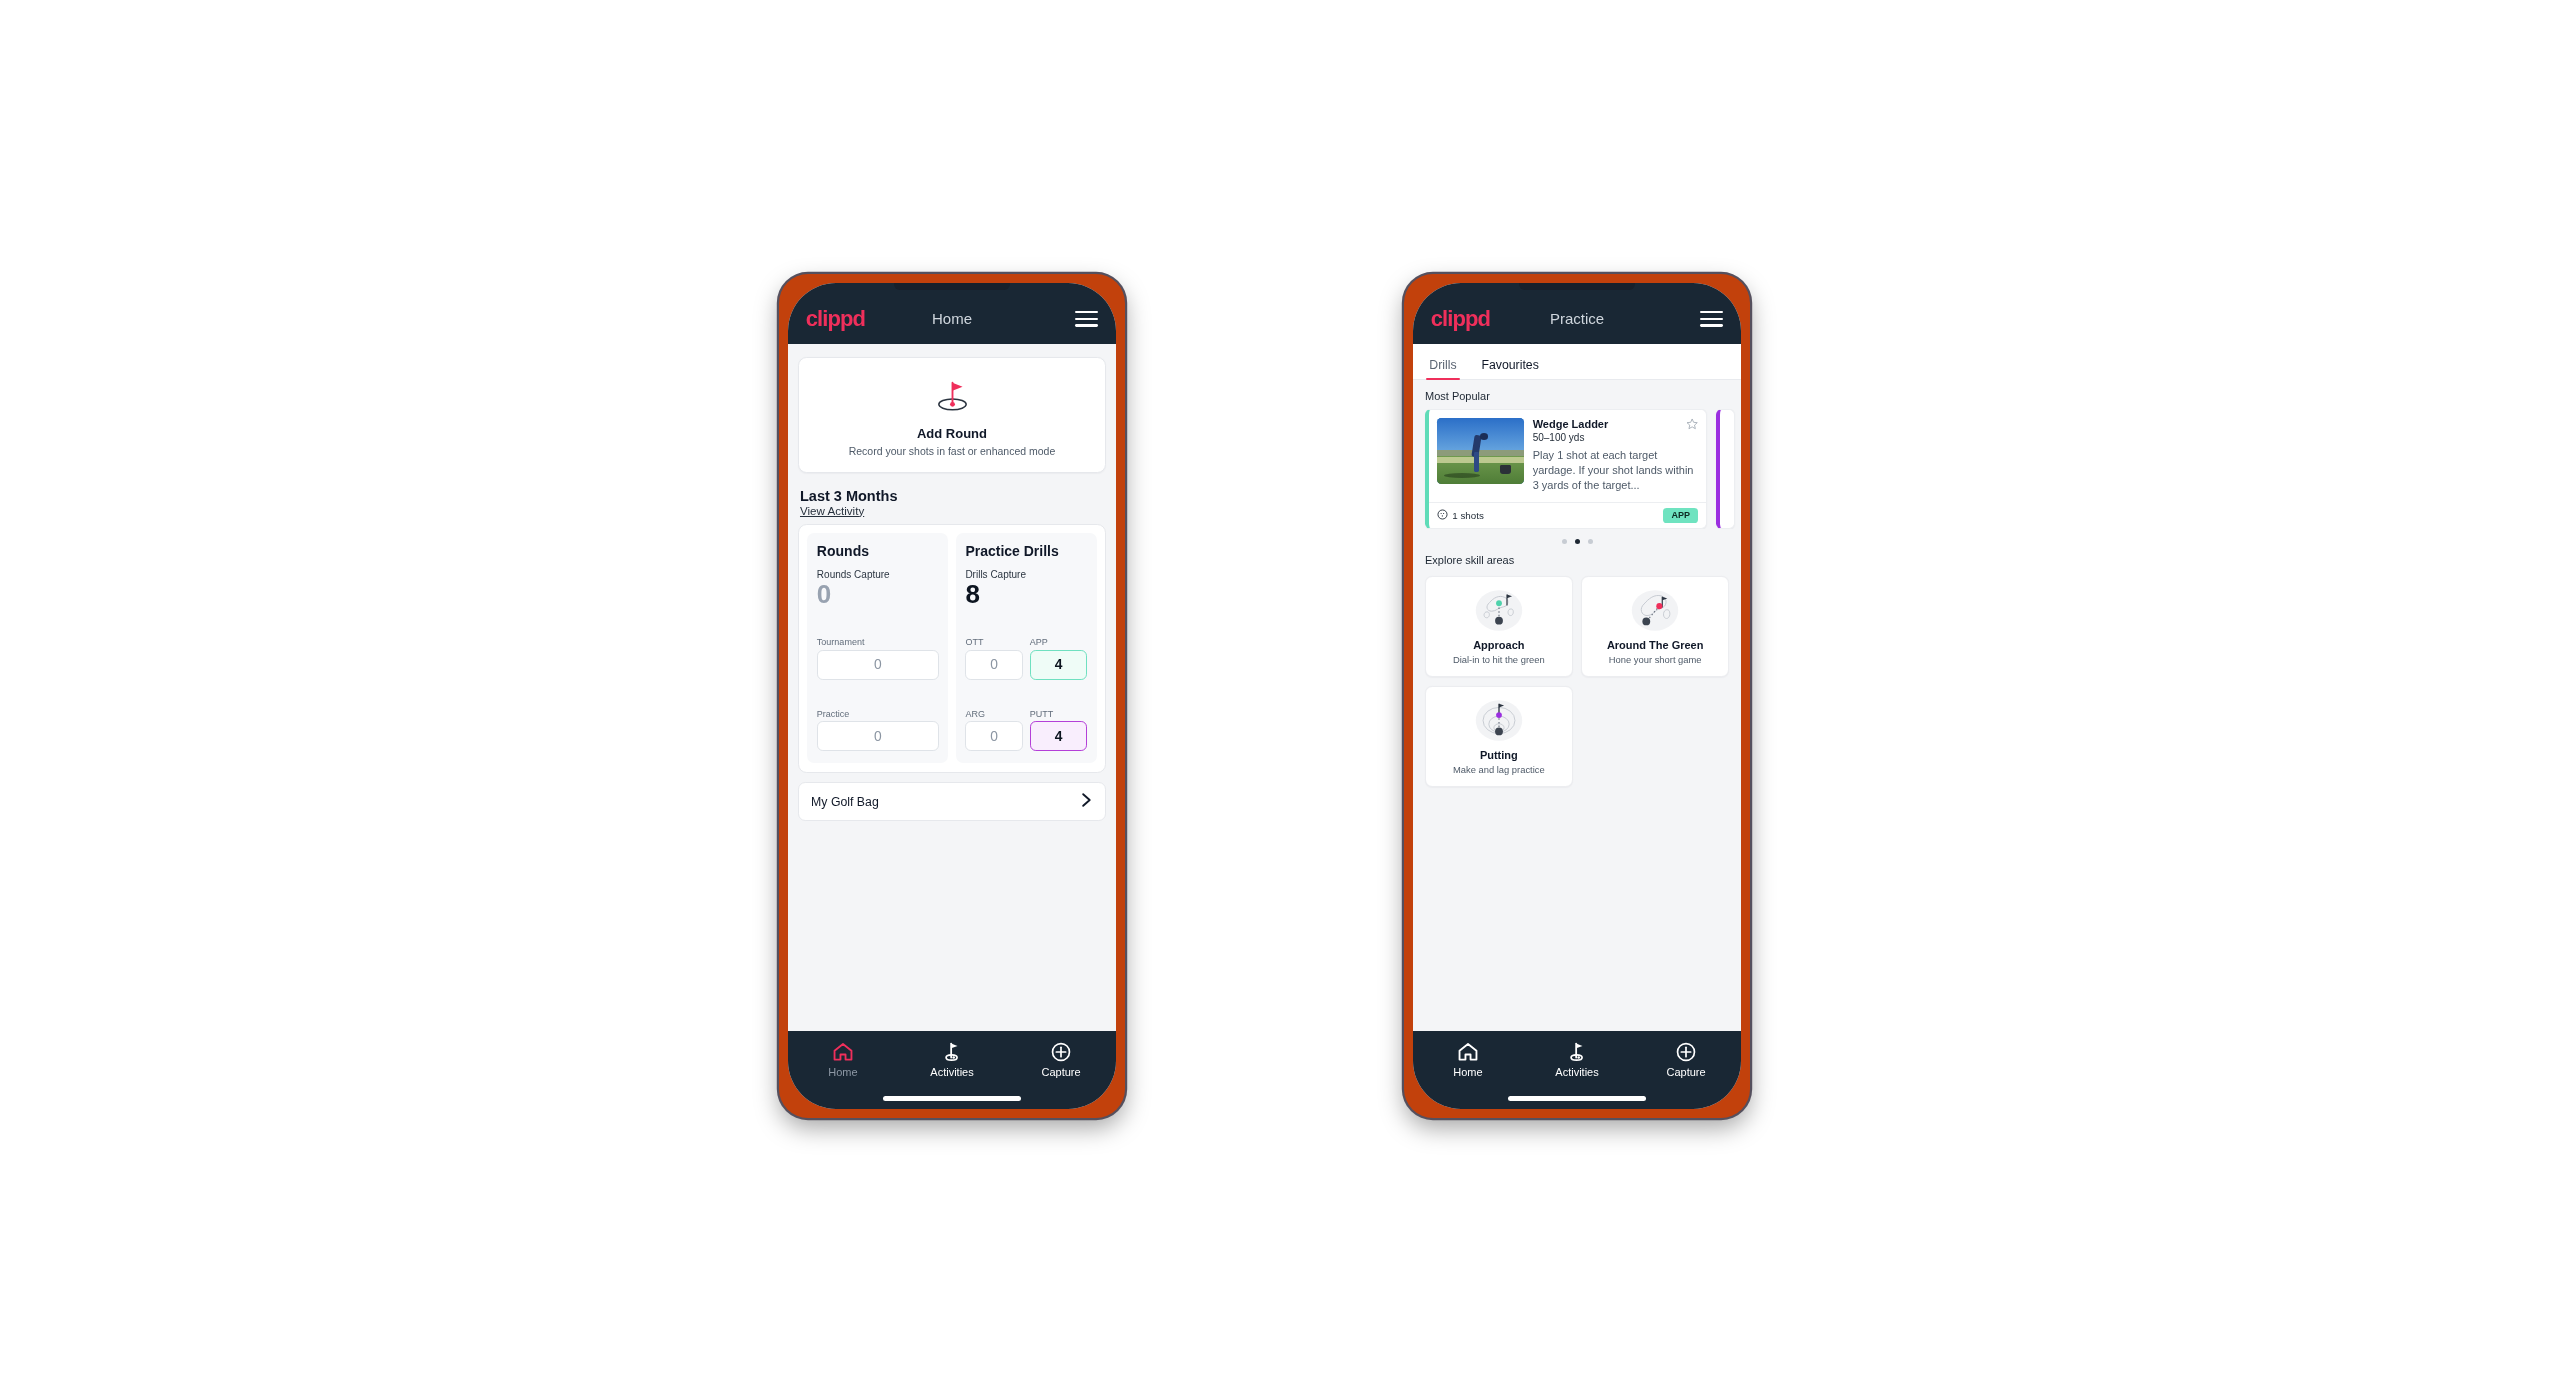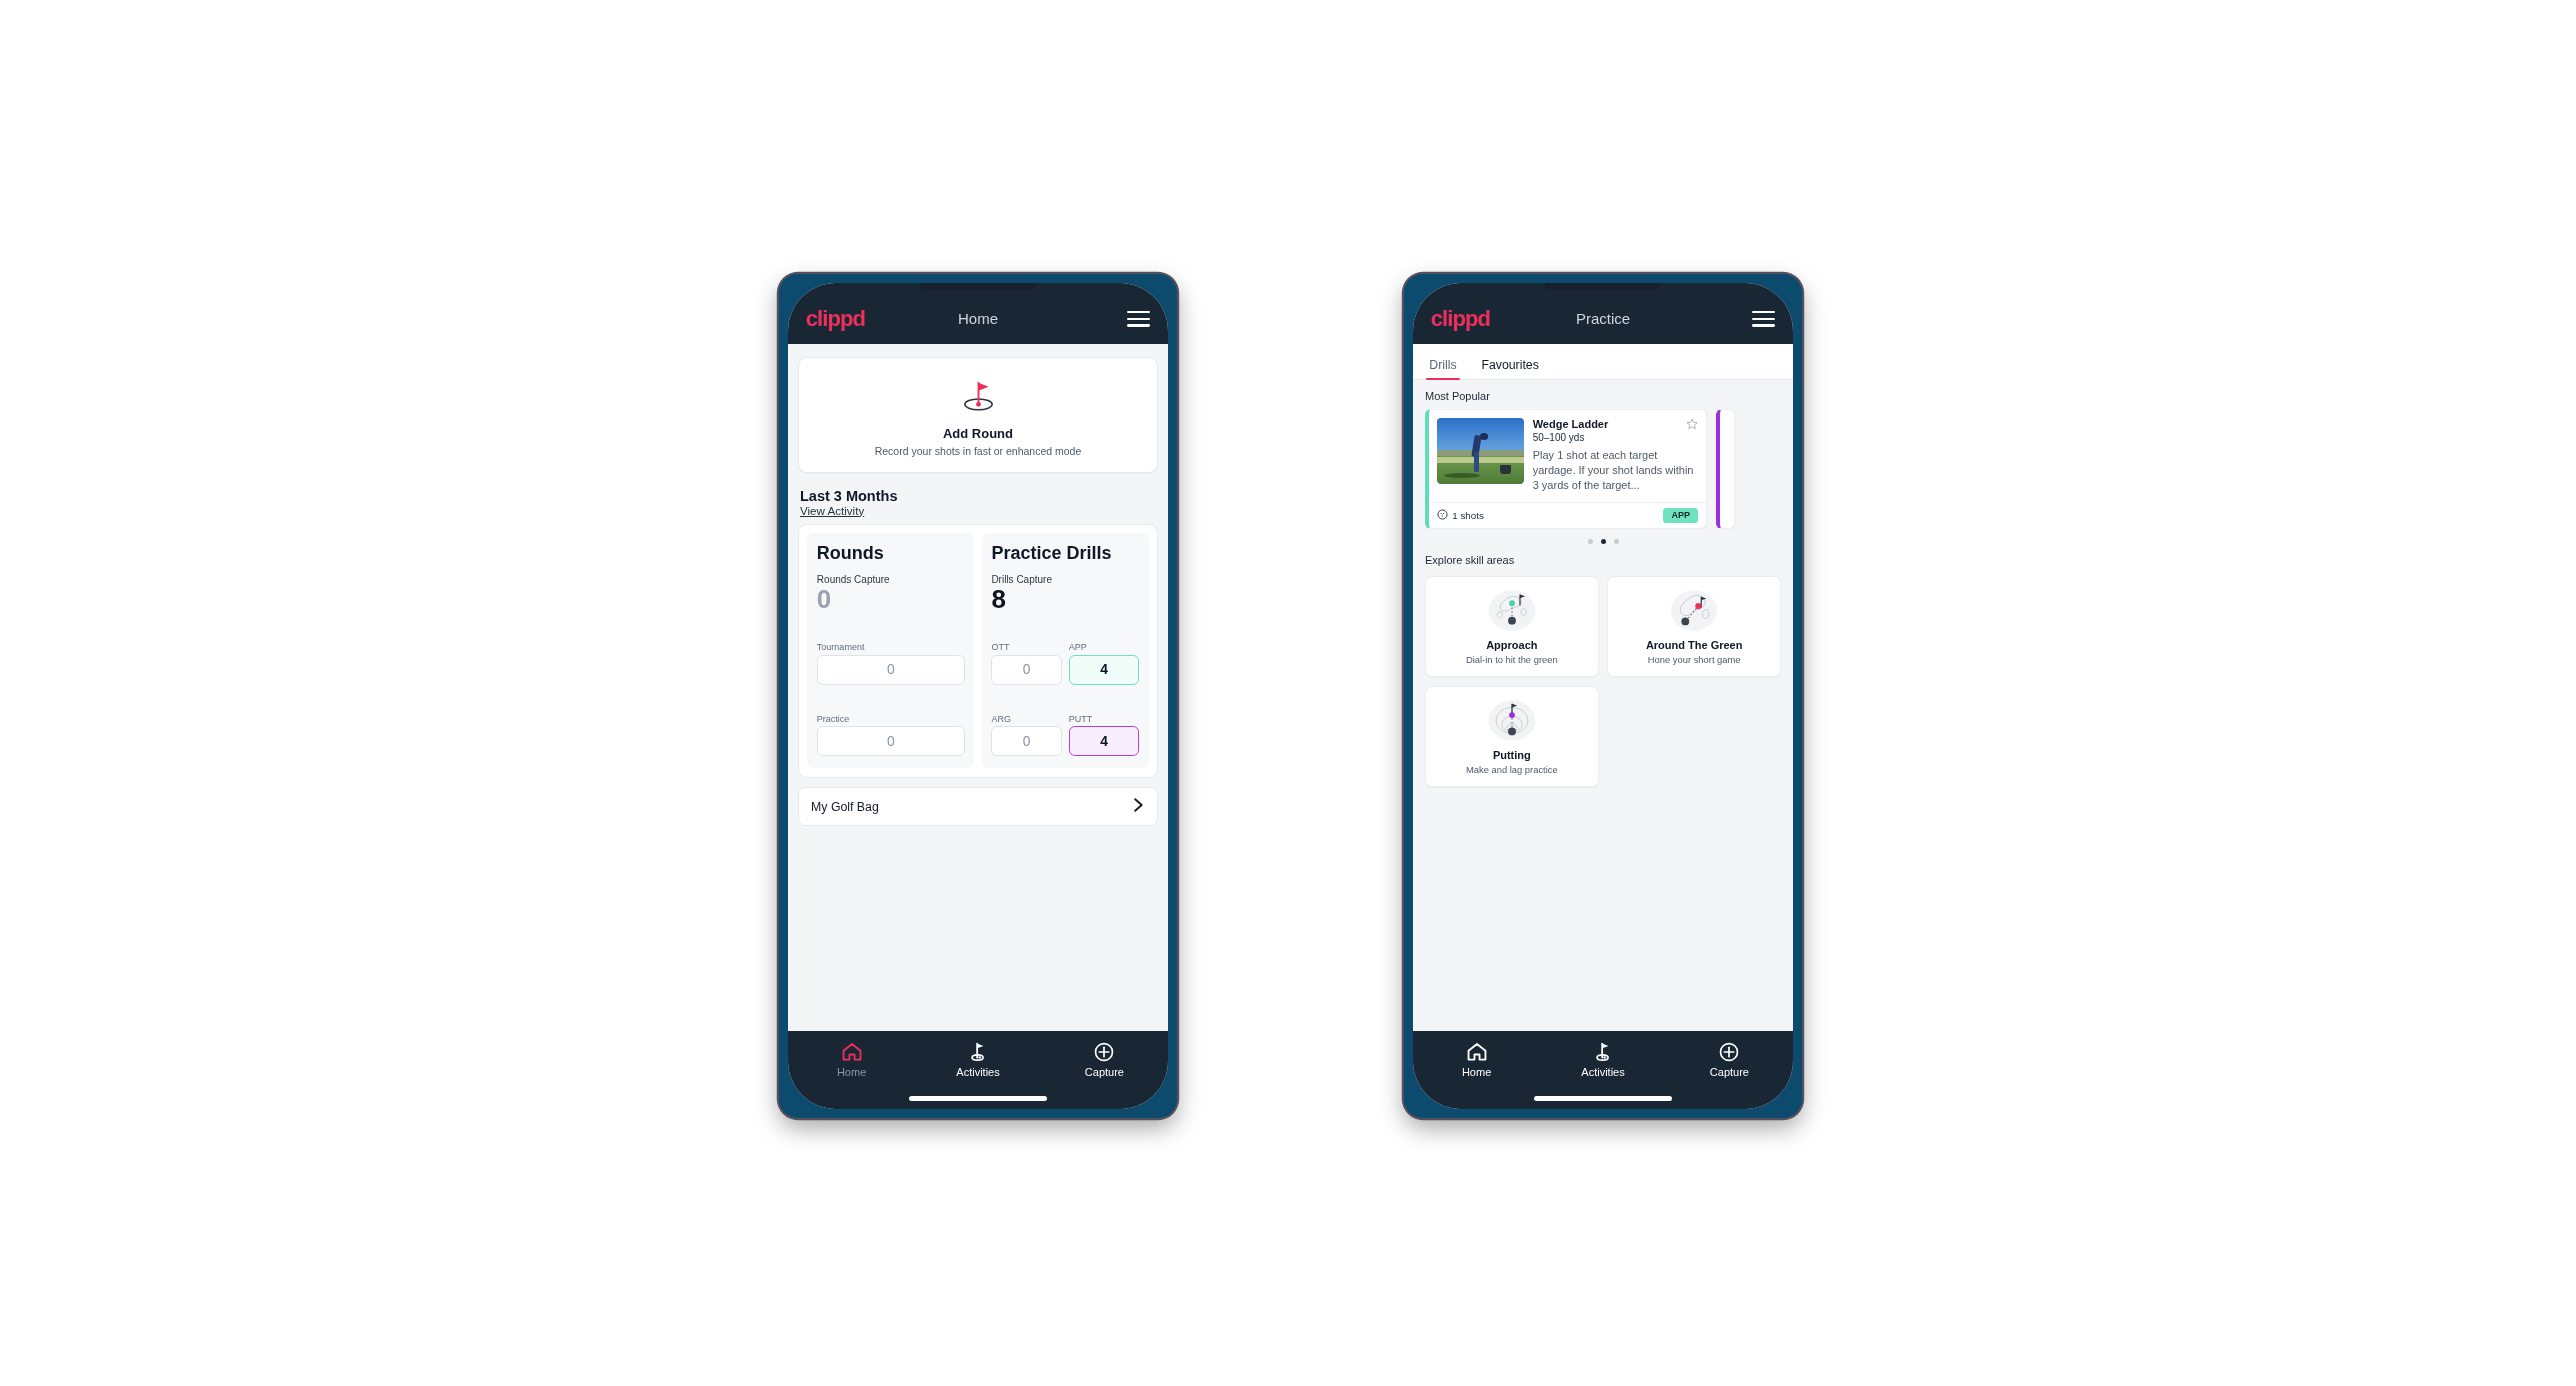--- a/index.html
+++ b/index.html
@@ -7,23 +7,23 @@
     width: 2576px; height: 1386px;
     background: #ffffff;
     font-family: "Liberation Sans", sans-serif;
     overflow: hidden;
   }
   .stage { position: relative; width: 2576px; height: 1386px; }
 
   
   .phone {
     position: absolute;
-    width: 398px; height: 844px;
-    background: #0c4a6e;
-    border-radius: 19px;
+    width: 346px; height: 844px;
+    background: #c2410c;
+    border-radius: 29px;
     padding: 9.4px;
     box-shadow: 0 0 0 2.2px #55505e, 0 10px 24.6px rgba(0,0,0,.35);
   }
   .phone.left  { left: 779px; top: 274px; }
   .phone.right { left: 1404px; top: 274px; }
 
   .screen {
     position: relative;
     width: 100%; height: 100%;
     background: #f4f5f7;
@@ -141,21 +141,21 @@
     border-radius: 8.7px;
     padding: 8.7px;
     display: flex; gap: 8px;
   }
   .statcol {
     flex: 1;
     background: #f7f8fa;
     border-radius: 7.2px;
     padding: 9.4px 9.4px 11.6px 9.4px;
   }
-  .statcol > .title { font-size: 18px; font-weight: 700; color: #101828; }
+  .statcol > .title { font-size: 14px; font-weight: 700; color: #101828; }
   .statcol > .sub { font-size: 10px; color: #2c3642; margin-top: 10px; }
   .bignum { font-size: 26px; font-weight: 700; line-height: 1.05; margin-top: 1.4px; }
   .bignum.zero { color: #98a2b0; }
   .bignum.dark { color: #0d1520; }
 
   .fieldrow { display: flex; gap: 7.2px; margin-top: 11.6px; }
   .field { flex: 1; }
   .field .lab { font-size: 9px; color: #626d7b; margin-bottom: 2.9px; margin-top: 17px; }
   .field .box {
     height: 30px; border-radius: 5.8px;

